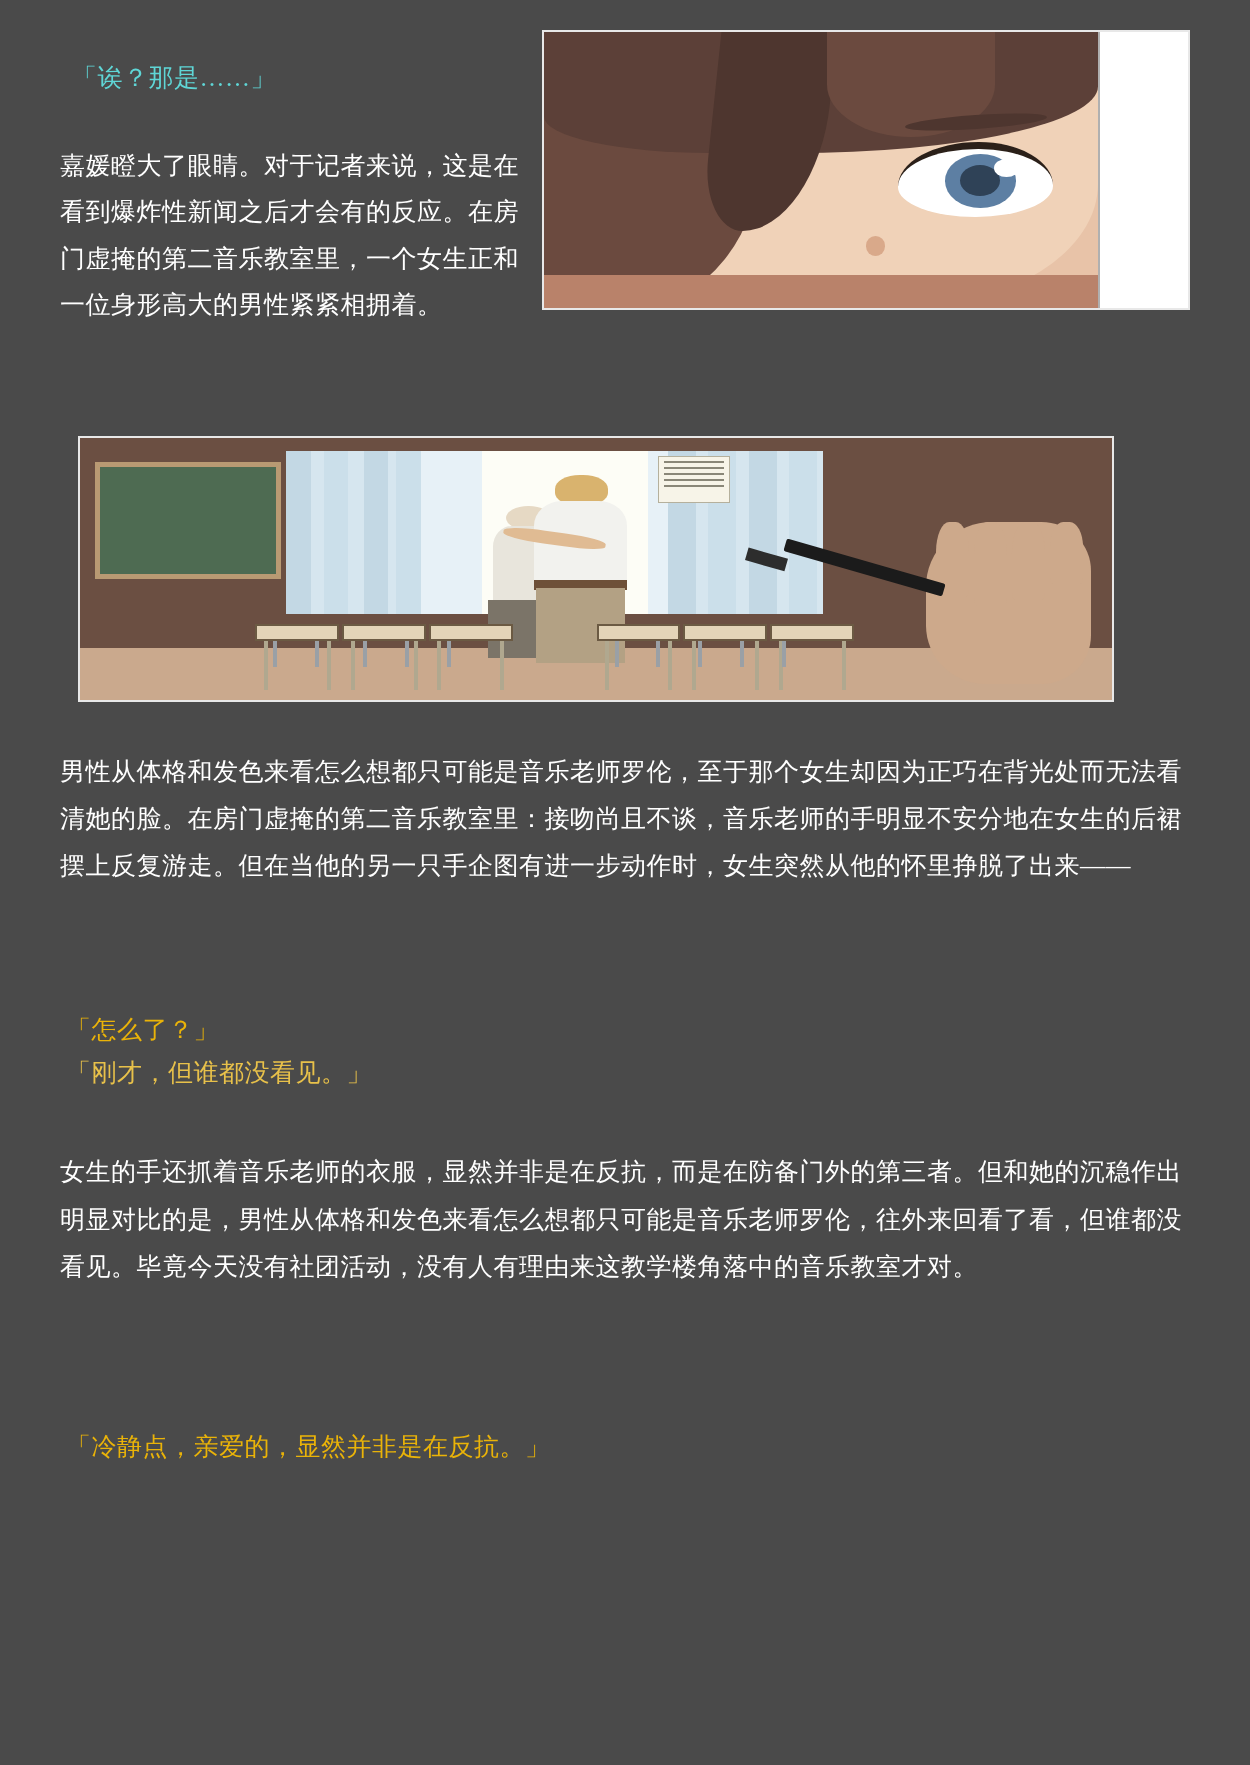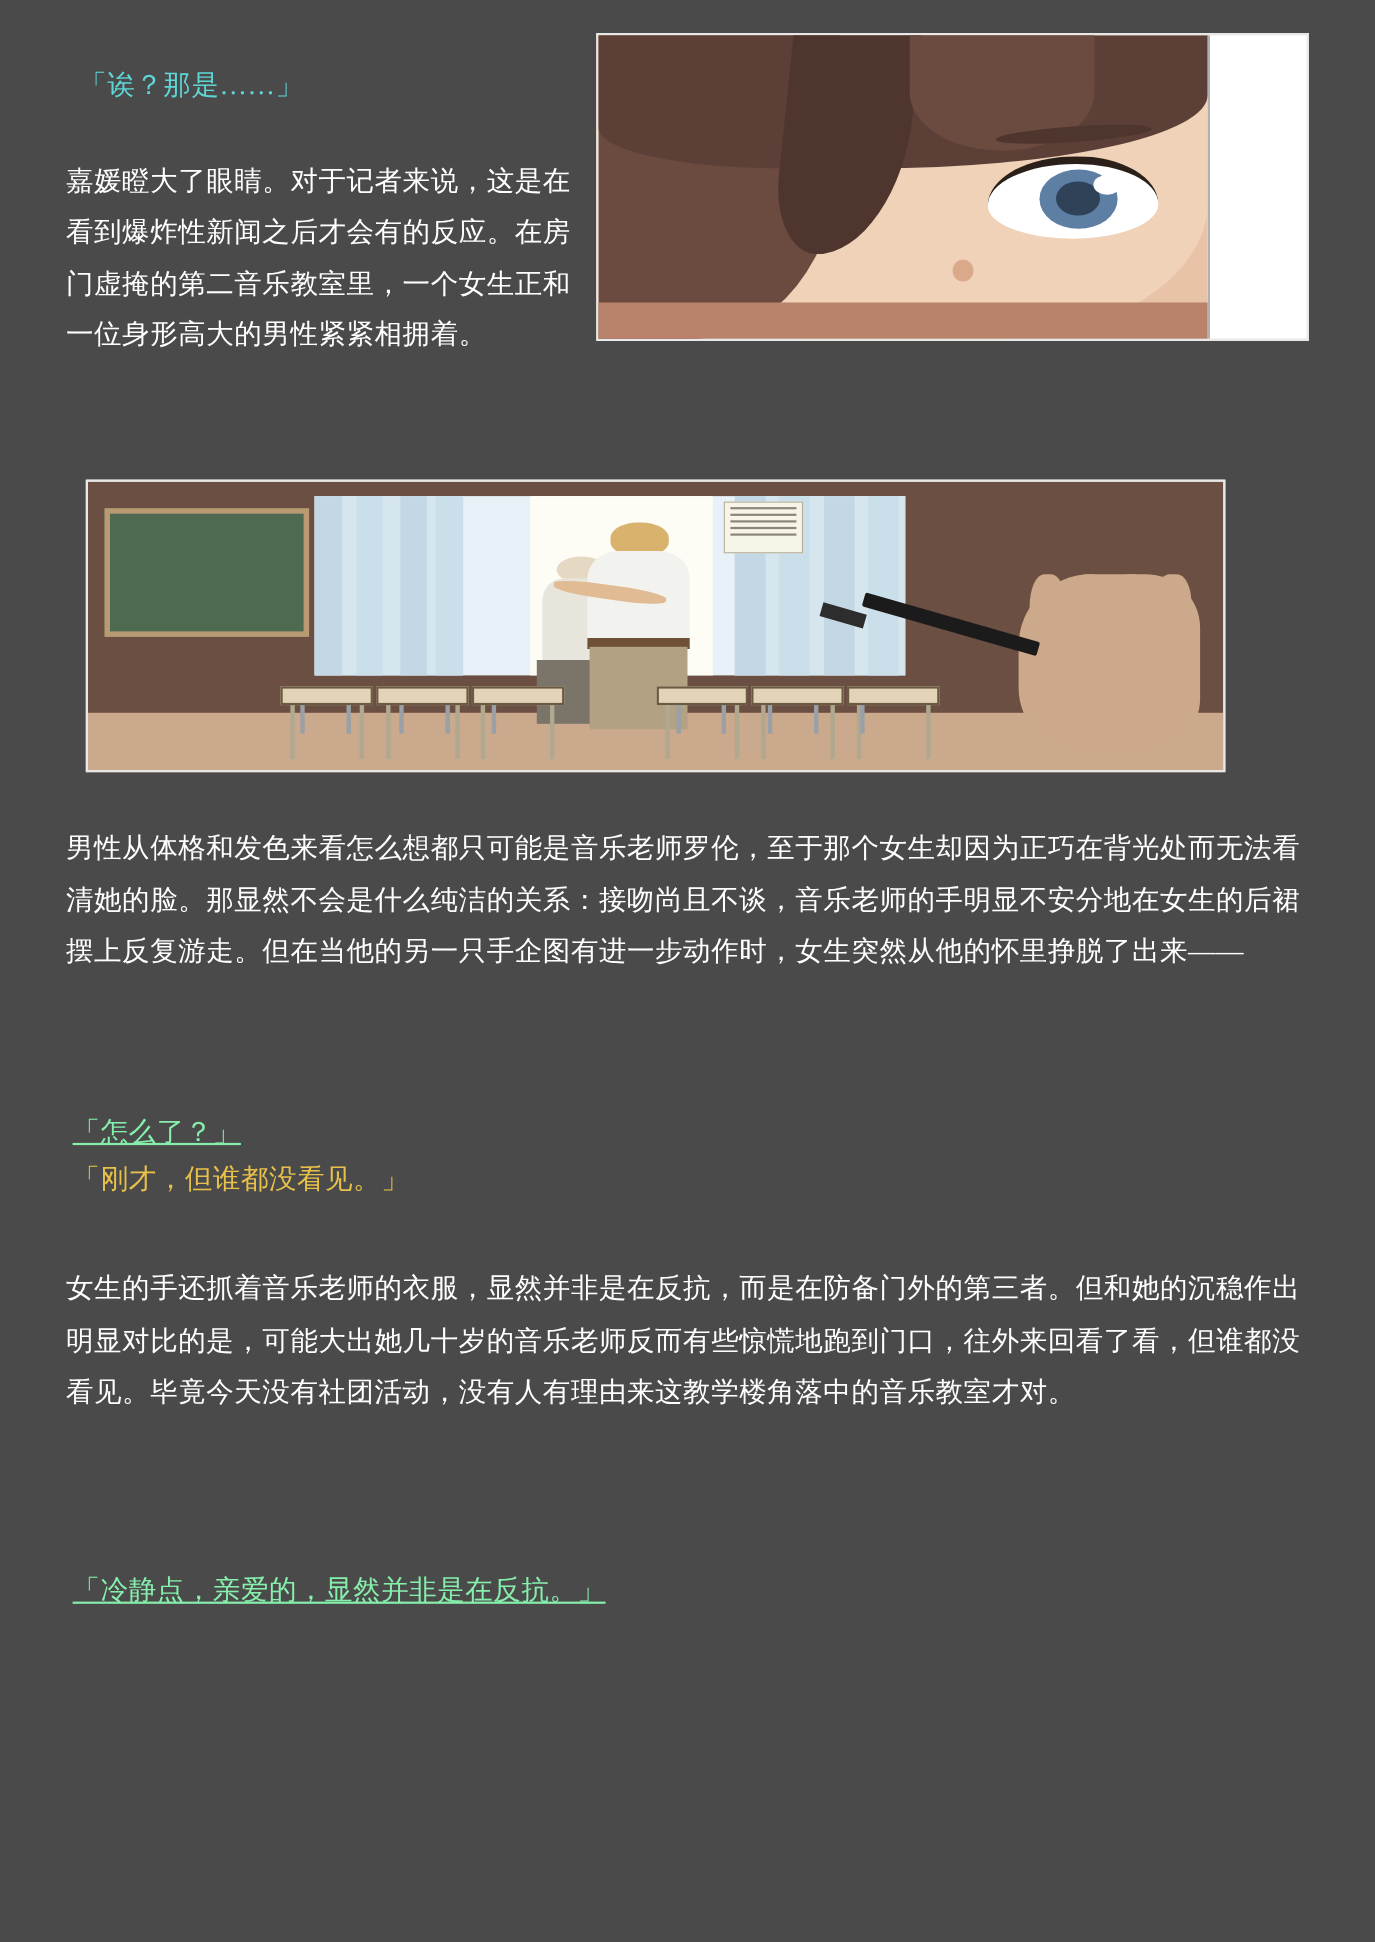--- a/index.html
+++ b/index.html
@@ -25,21 +25,21 @@
   }
 
   
   .txt {
     font-size: 25px;
     line-height: 1.72;
     letter-spacing: 0.5px;
   }
   .dialogue-cyan { color: #5fd6d6; }
   .dialogue-gold { color: #e8c14a; }
-  .dialogue-white { color: #86efac; text-decoration: underline; }
+  .dialogue-white { color: #eab308; }
 
   
   .top-wrap {
     position: absolute;
     left: 60px;
     top: 30px;
     width: 1130px;
   }
   .figure-top {
     float: right;
@@ -403,26 +403,26 @@
     <div class="f2-hand">
       <div class="f2-finger" style="left:6%;"></div>
       <div class="f2-finger" style="left:29%;height:52%;"></div>
       <div class="f2-finger" style="left:52%;height:48%;"></div>
       <div class="f2-finger" style="left:75%;height:38%;"></div>
     </div>
     <div class="f2-pen"></div>
     <div class="f2-pen-tip"></div>
   </div>
 
-  <p class="txt body-1">男性从体格和发色来看怎么想都只可能是音乐老师罗伦，至于那个女生却因为正巧在背光处而无法看清她的脸。那显然不会是什么纯洁的关系：接吻尚且不谈，音乐老师的手明显不安分地在女生的后裙摆上反复游走。但在当他的另一只手企图有进一步动作时，女生突然从他的怀里挣脱了出来——</p>
+  <p class="txt body-1">男性从体格和发色来看怎么想都只可能是音乐老师罗伦，至于那个女生却因为正巧在背光处而无法看清她的脸。在房门虚掩的第二音乐教室里：接吻尚且不谈，音乐老师的手明显不安分地在女生的后裙摆上反复游走。但在当他的另一只手企图有进一步动作时，女生突然从他的怀里挣脱了出来——</p>
 
   <div class="dlg-1">
     <p class="txt dialogue-white">「怎么了？」</p>
     <p class="txt dialogue-gold">「刚才，但谁都没看见。」</p>
   </div>
 
-  <p class="txt body-2">女生的手还抓着音乐老师的衣服，显然并非是在反抗，而是在防备门外的第三者。但和她的沉稳作出明显对比的是，可能大出她几十岁的音乐老师反而有些惊慌地跑到门口，往外来回看了看，但谁都没看见。毕竟今天没有社团活动，没有人有理由来这教学楼角落中的音乐教室才对。</p>
+  <p class="txt body-2">女生的手还抓着音乐老师的衣服，显然并非是在反抗，而是在防备门外的第三者。但和她的沉稳作出明显对比的是，男性从体格和发色来看怎么想都只可能是音乐老师罗伦，往外来回看了看，但谁都没看见。毕竟今天没有社团活动，没有人有理由来这教学楼角落中的音乐教室才对。</p>
 
   <div class="dlg-2">
     <p class="txt dialogue-white">「冷静点，亲爱的，显然并非是在反抗。」</p>
   </div>
 
 </div>
 
 </body></html>

